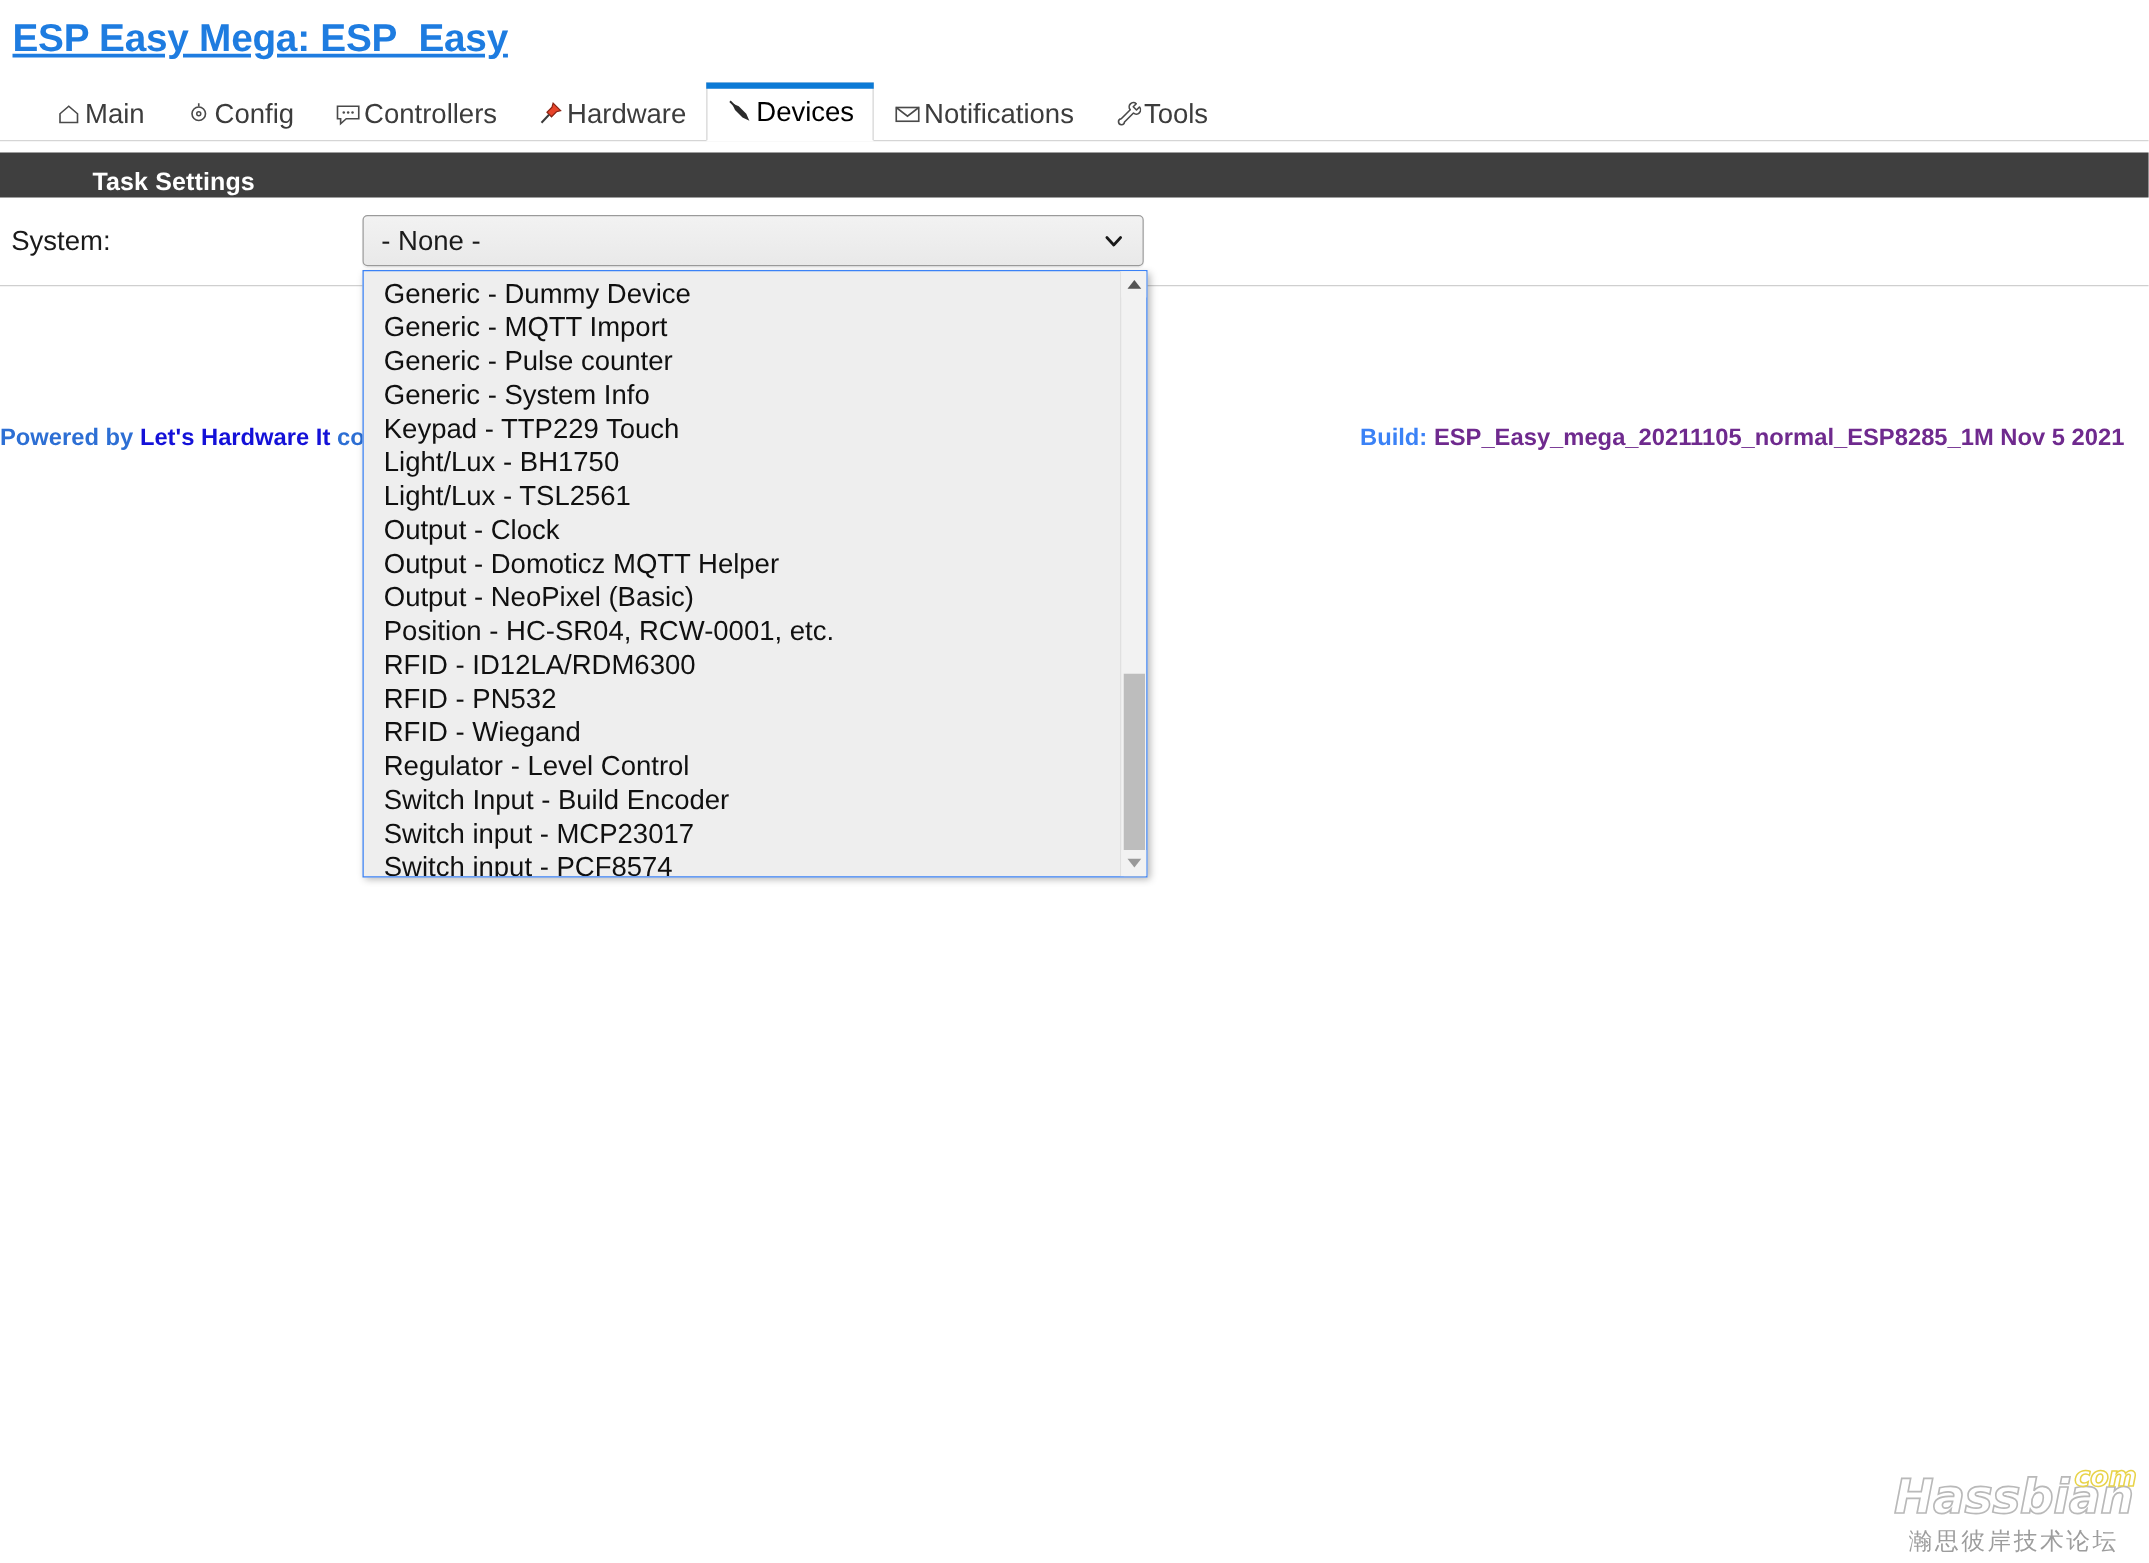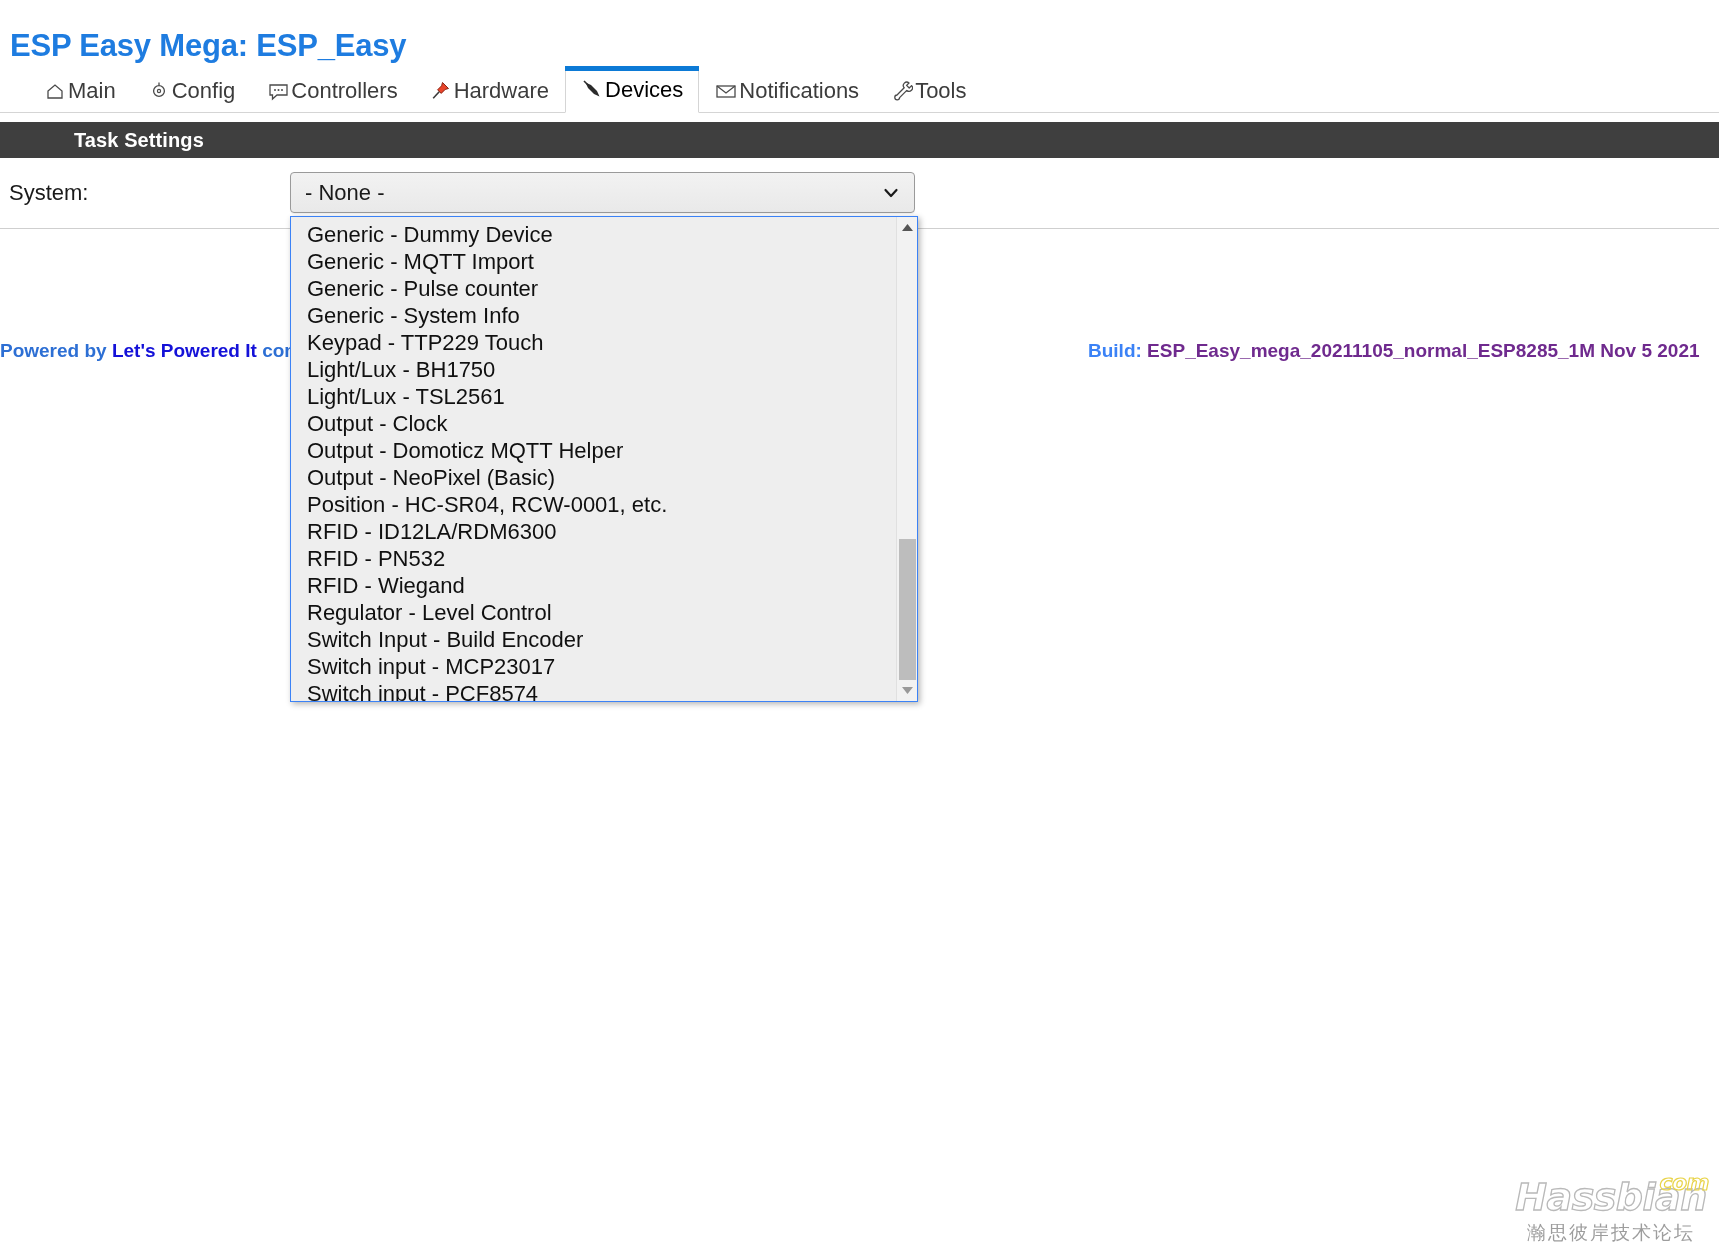--- a/index.html
+++ b/index.html
@@ -8,26 +8,27 @@
     width: 1719px; height: 1250px;
     background: #ffffff;
     font-family: "Liberation Sans", sans-serif;
     overflow: hidden;
   }
   #root { position: relative; width: 1719px; height: 1250px; }
 
   
   .page-title {
     position: absolute;
-    left: 10px; top: 28px;
+    left: 10px; top: 13px;
     font-size: 31px;
     font-weight: bold;
     color: #1e7ce0;
     letter-spacing: -0.2px;
     white-space: nowrap;
+    text-decoration: underline;
   }
 
   
   .tabbar {
     position: absolute;
     left: 0; top: 68px;
     width: 1719px;
     height: 45px;
     border-bottom: 1px solid #d5d5d5;
     display: flex;
@@ -74,21 +75,21 @@
   }
 
   
   .section-bar {
     position: absolute;
     left: 0; top: 122px;
     width: 1719px;
     height: 36px;
     background: #3f3f3f;
     display: flex;
-    align-items: center;
+    align-items: flex-end;
   }
   .section-bar .label {
     color: #ffffff;
     font-size: 20px;
     font-weight: bold;
     padding-left: 74px;
     letter-spacing: 0.1px;
   }
 
   
@@ -337,21 +338,21 @@
   <div class="section-bar">
     <span class="label">Task Settings</span>
   </div>
 
   <div class="form-row">
     <span class="form-label">System:</span>
   </div>
   <div class="divider"></div>
 
   <div class="footer-left">
-    <span>Powered by </span><span class="lci">Let's Powered It</span><span> commu</span>
+    <span>Powered by </span><span class="lci">Let's Hardware It</span><span> commu</span>
   </div>
 
   <div class="footer-right">
     <span class="bkey">Build:</span>
     <span class="bval">ESP_Easy_mega_20211105_normal_ESP8285_1M Nov 5 2021</span>
   </div>
 
   <div class="select-box">
     <span class="sel-value">- None -</span>
     <span class="chevron">

